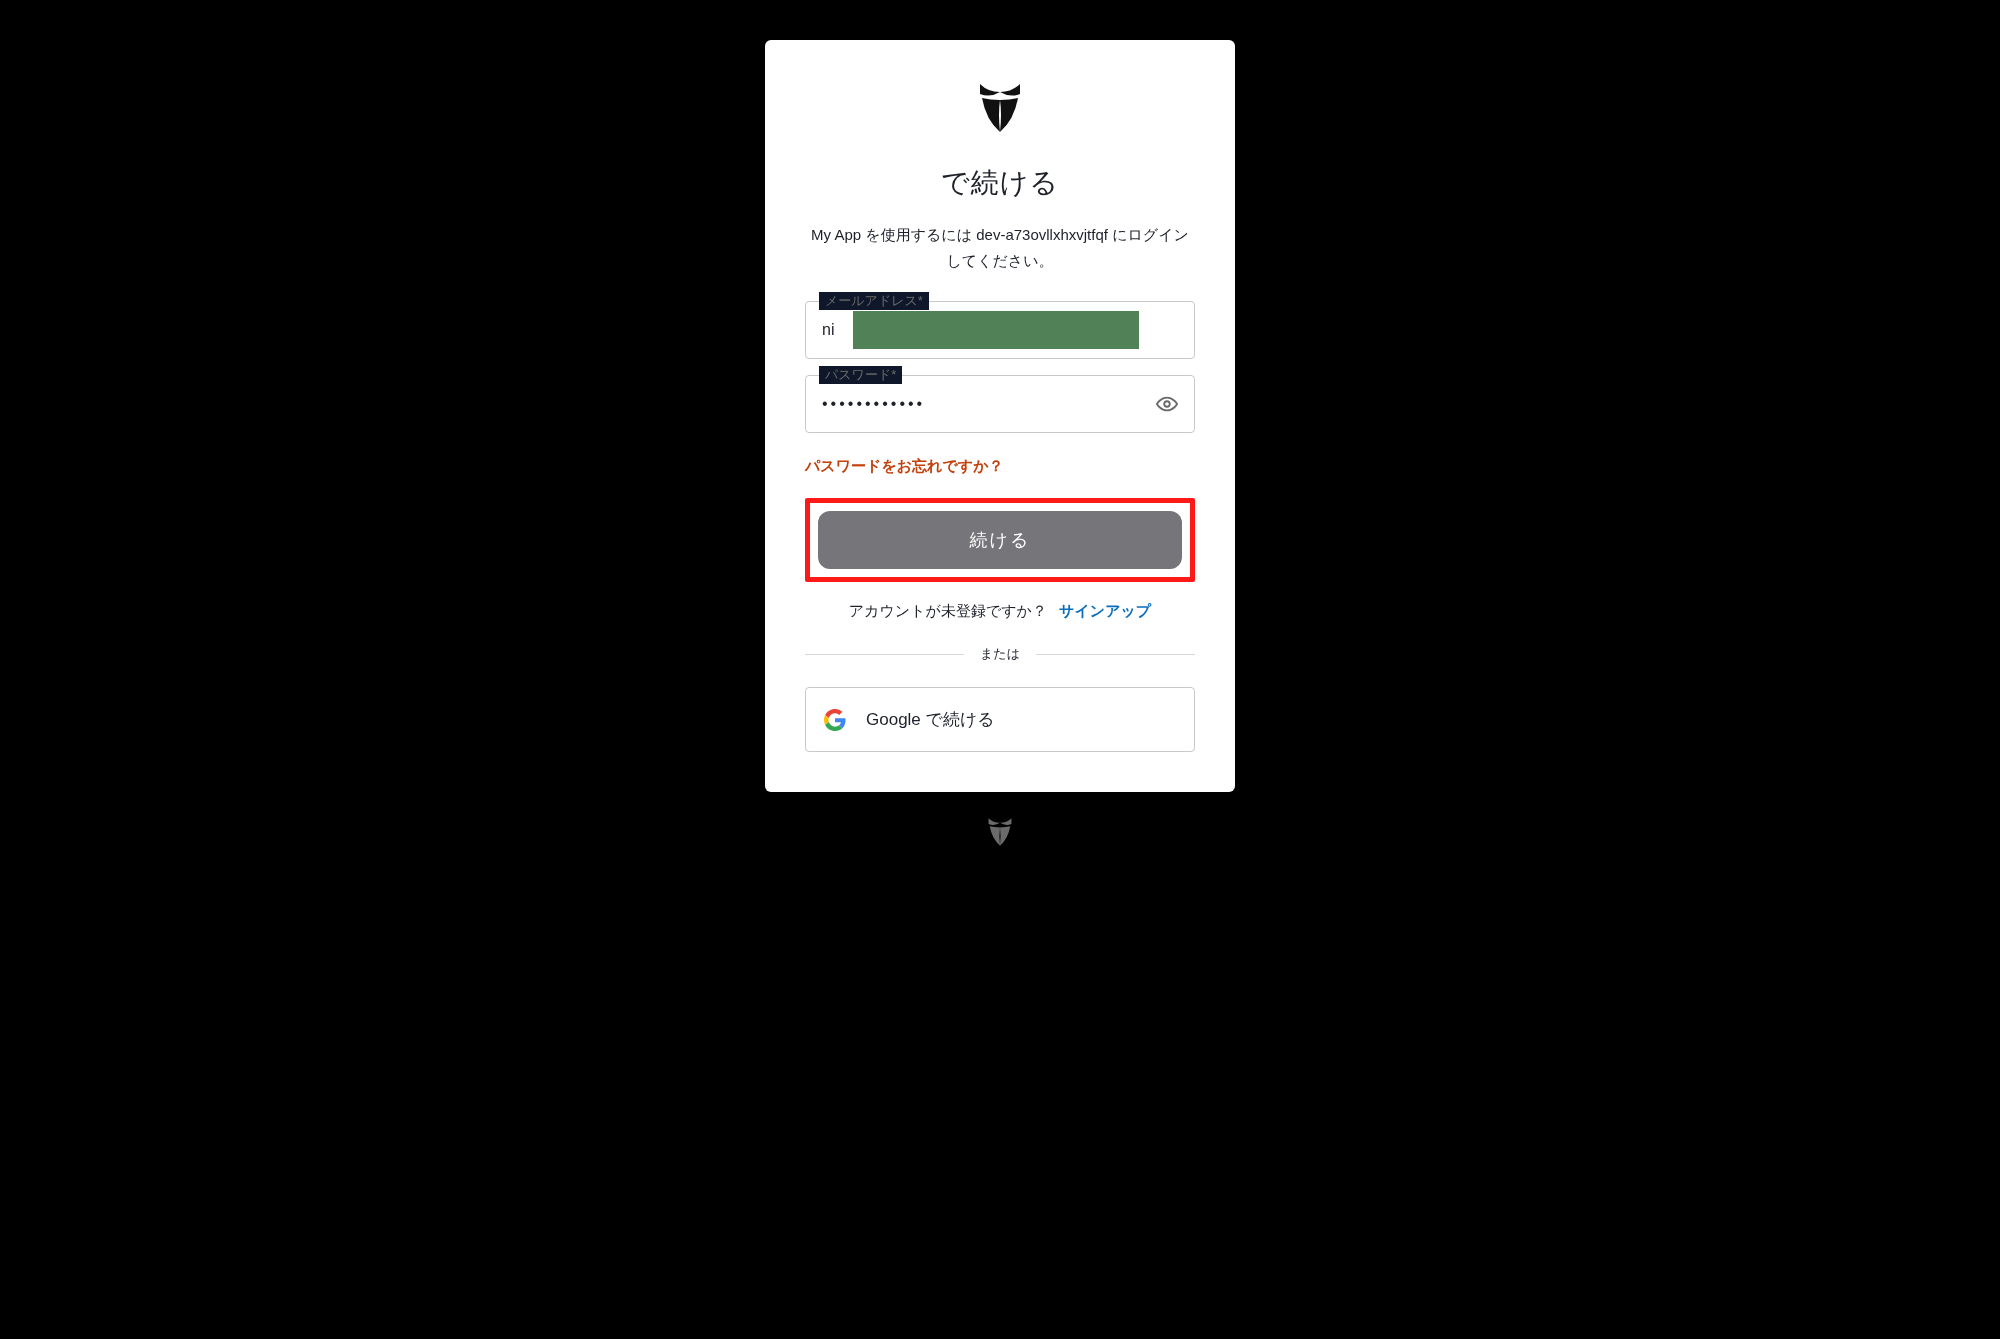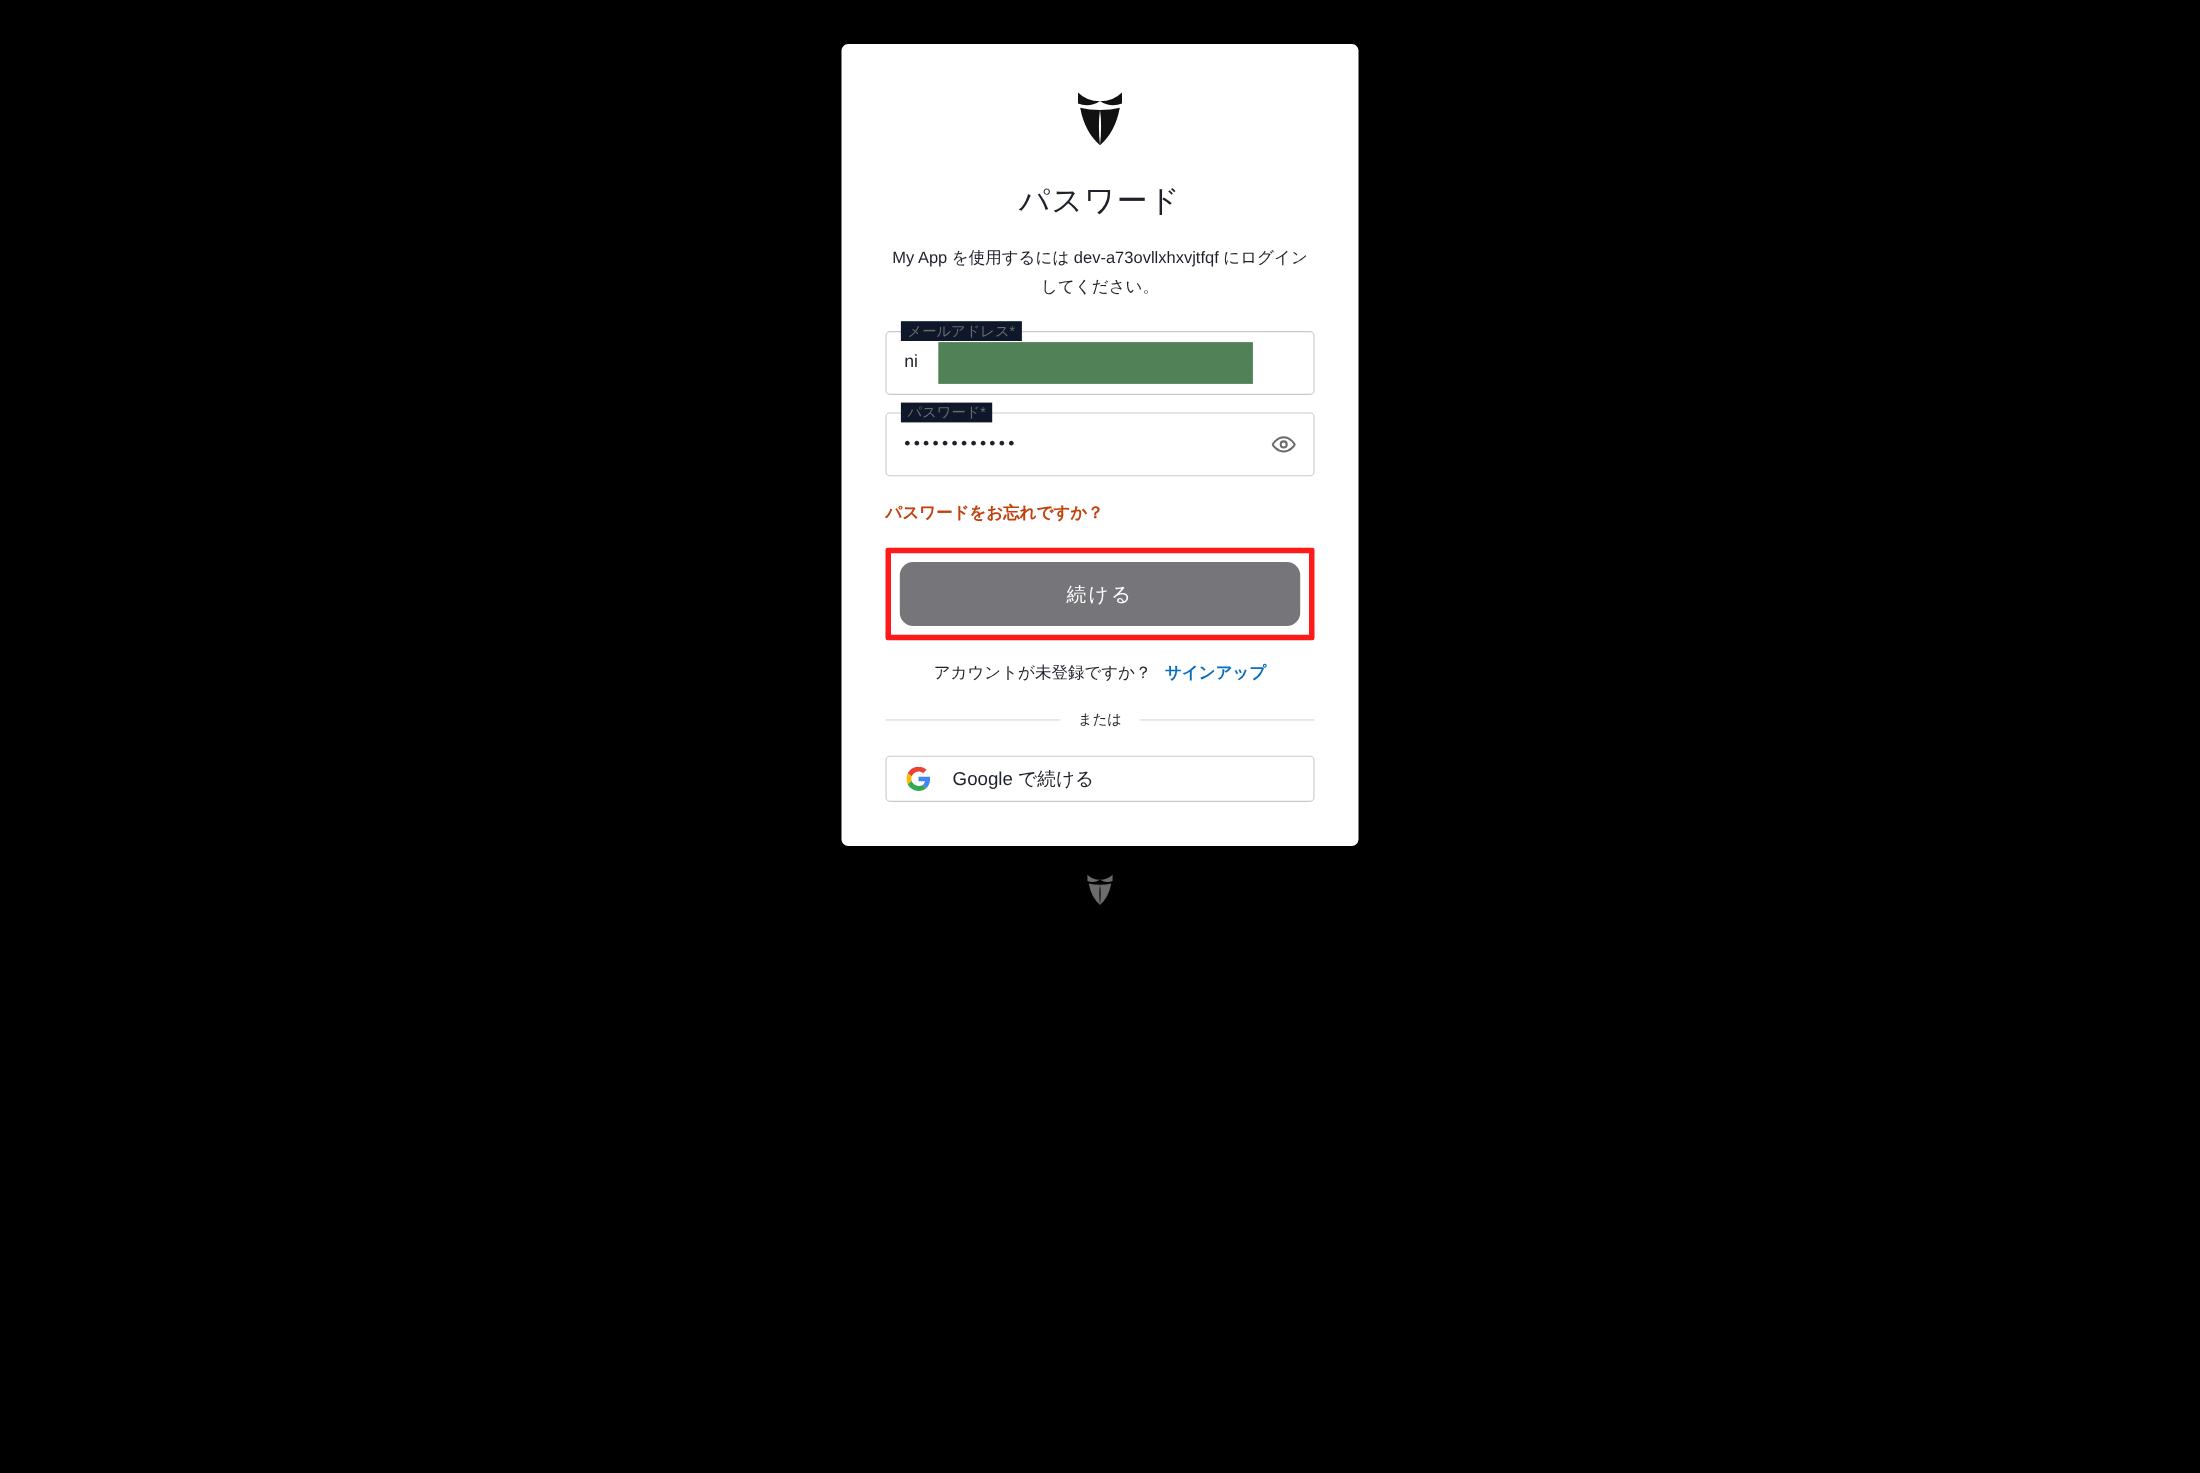--- a/index.html
+++ b/index.html
@@ -48,40 +48,40 @@
     .continue-btn{
       width:100%;height:58px;background:#76767a;color:#fff;border:none;border-radius:12px;
       font-size:18px;letter-spacing:2px;cursor:pointer;
     }
     .signup-row{font-size:15px;color:#1e212a;margin-bottom:24px;}
     .signup-row a{color:#0a6ebd;font-weight:600;margin-left:8px;cursor:pointer;text-decoration:none;}
     .divider{width:100%;display:flex;align-items:center;margin-bottom:24px;}
     .divider hr{flex:1;border:none;border-top:1px solid #d6d6d6;}
     .divider span{padding:0 16px;font-size:13px;color:#1e212a;text-align:center;}
     .google-btn{
-      width:100%;height:42px;border:1px solid #c9c9c9;border-radius:4px;background:#fff;
+      width:100%;height:65px;border:1px solid #c9c9c9;border-radius:4px;background:#fff;
       display:flex;align-items:center;padding:0 18px;cursor:pointer;
       font-size:17px;color:#1e212a;gap:20px;
     }
     .google-btn svg{width:22px;height:22px;flex-shrink:0;}
     .logo-bottom{width:28px;height:32px;margin-top:24px;}
   </style>
 </head>
 <body>
 
 <div class="card">
 
   <svg class="logo-top" viewBox="0 0 48 56">
     <path d="M4 4 Q12 12 24 12 Q14 18 4 14 Z" fill="#111"></path>
     <path d="M44 4 Q36 12 24 12 Q34 18 44 14 Z" fill="#111"></path>
     <path d="M24 20 Q34 20 42 18 Q38 40 24 52 Q26 34 24 20 Z" fill="#111"></path>
     <path d="M24 20 Q14 20 6 18 Q10 40 24 52 Q22 34 24 20 Z" fill="#111"></path>
   </svg>
 
-  <div class="headline">パスワード</div>
+  <div class="headline">で続ける</div>
   <div class="subtitle">My App を使用するには dev-a73ovllxhxvjtfqf にログインしてください。</div>
 
   <div class="field">
     <label>メールアドレス*</label>
     <input type="text" value="ni" style="">
     <div class="redact"></div>
   </div>
 
   <div class="field">
     <label>パスワード*</label>

